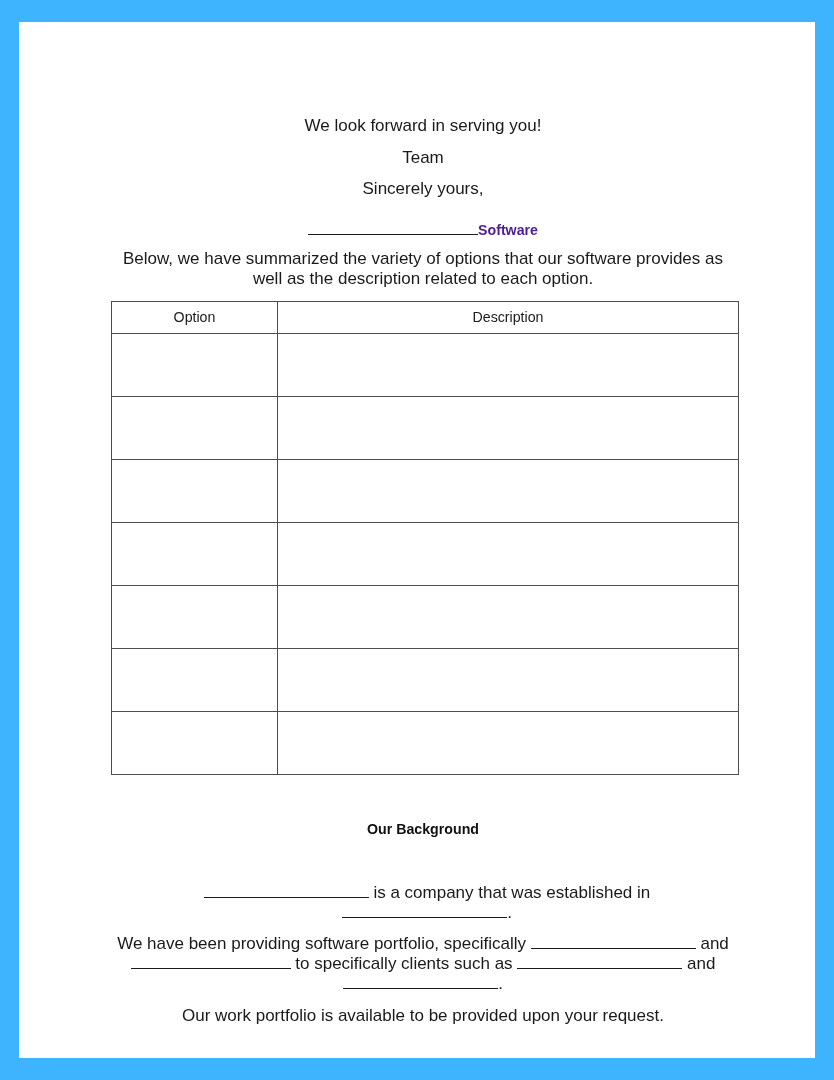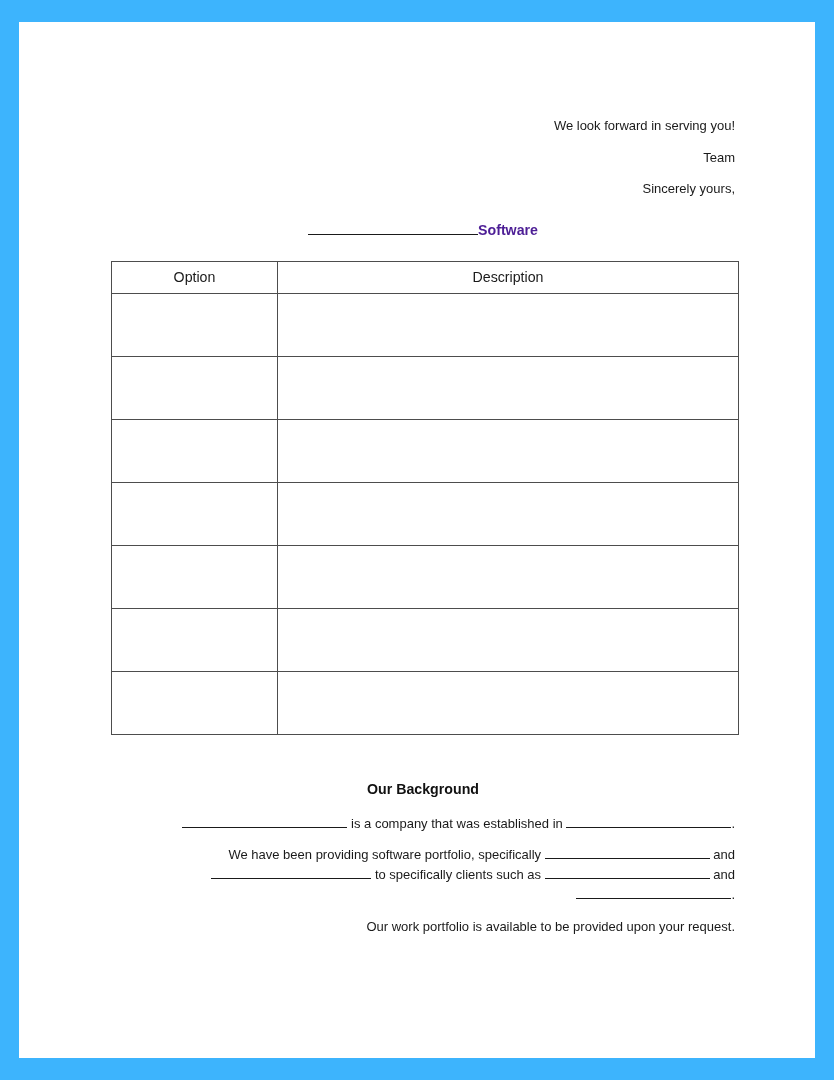--- a/index.html
+++ b/index.html
@@ -33,25 +33,25 @@
   }
 
   #content {
     position: absolute;
     left: 92px;
     top: 94px;
     width: 624px;
   }
 
   .para {
-    font-size: 13px;
+    font-size: 17px;
     line-height: 20px;
     color: #1a1a1a;
     margin: 0 0 11.5px 0;
-    text-align: right;
+    text-align: center;
   }
 
   .spacer-sm { height: 9px; }
   .spacer-md { height: 15px; }
 
   .heading-center {
     font-size: 14.2px;
     line-height: 20px;
     color: #111111;
     font-weight: bold;
@@ -106,20 +106,21 @@
   }
   .col-option { width: 165px; }
   .col-desc { width: 460px; }
 
   .table-wrap { margin-top: 12px; }
 
   .bg-section { margin-top: 44px; }
 
   .indent-first {
     padding-left: 8px;
+    margin-top: 29px;
   }
 </style>
 </head>
 <body>
 
 <div id="frame">
   <div id="page">
     <div id="content">
 
       <p class="para">We look forward in serving you!</p>
@@ -127,20 +128,21 @@
       <p class="para">Sincerely yours,</p>
 
       <div class="spacer-sm"></div>
 
       <p class="software-line">
         <span class="blank-ul blank-w-170"></span><span class="bold">Software</span>
       </p>
 
       <div class="spacer-sm"></div>
 
+      <p class="para">Below, we have summarized the variety of options that our software provides as well as the description related to each option.</p>
 
       <div class="table-wrap">
         <table id="options-table">
           <thead>
             <tr>
               <th class="col-option">Option</th>
               <th class="col-desc">Description</th>
             </tr>
           </thead>
           <tbody>

